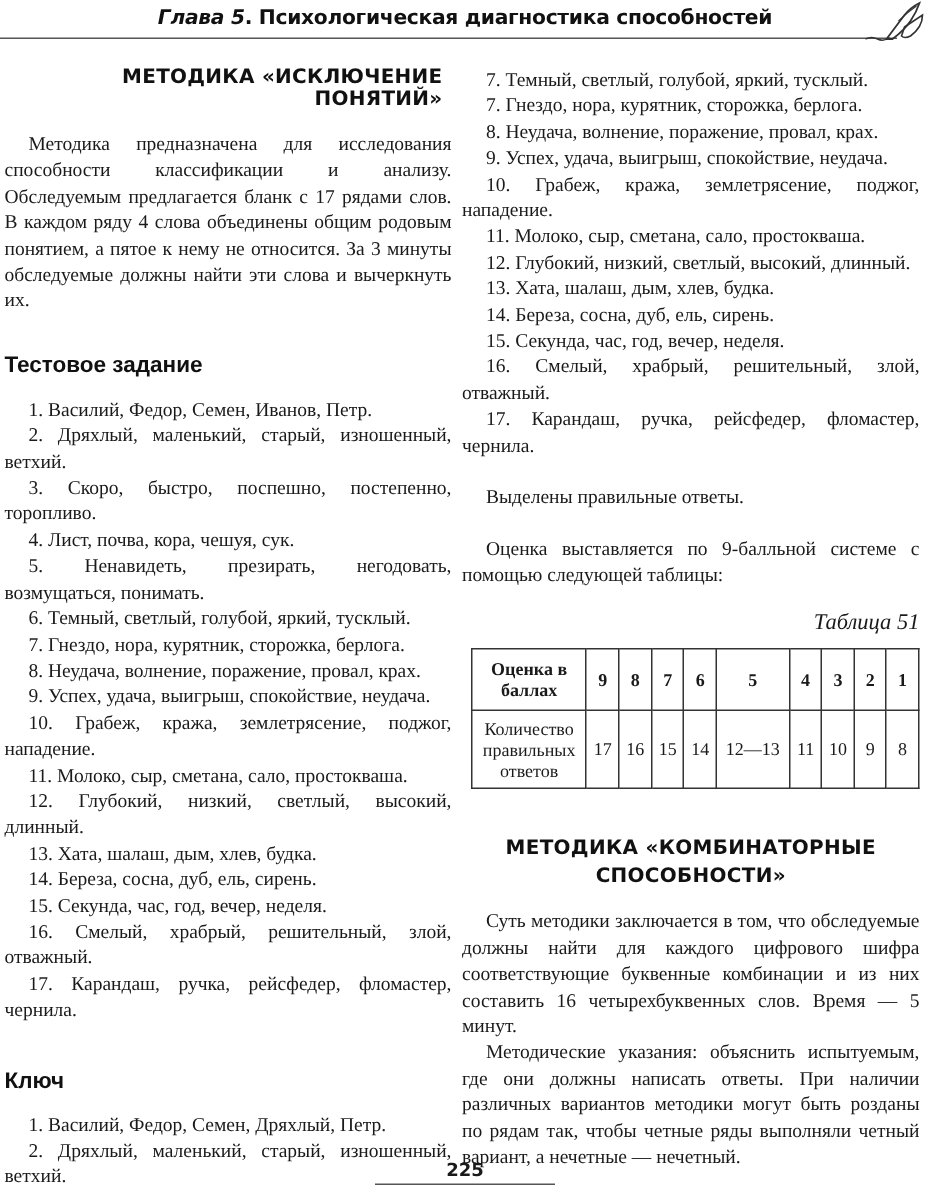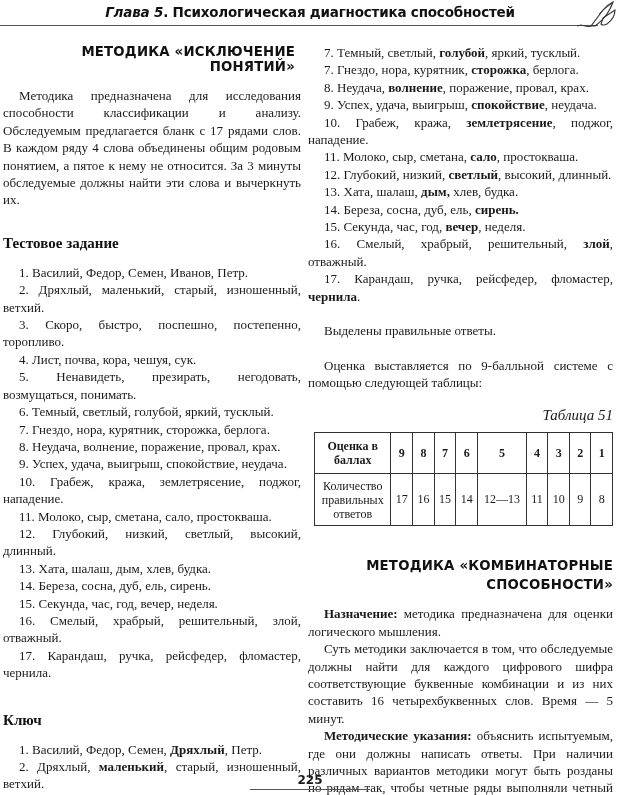--- a/index.html
+++ b/index.html
@@ -8,23 +8,23 @@
   .header-title { position: absolute; left: 0; width: 620px; top: 4px; text-align: center; font-family: "DejaVu Sans", sans-serif; font-size: 13.5px; font-weight: bold; color: #111; letter-spacing: -0.2px; }
   .header-title .chap { font-style: italic; }
   .header-rule { position: absolute; left: 0; top: 25px; width: 598px; height: 1px; background: #555; }
   .header-icon { position: absolute; left: 573px; top: 0px; width: 46px; height: 30px; }
 
   .col { position: absolute; top: 40px; width: 298px; }
   .col-left { left: 3px; }
   .col-right { left: 308px; width: 305px; }
 
   .h-section { font-family: "DejaVu Sans", sans-serif; font-weight: bold; font-size: 13.3px; letter-spacing: 0.2px; color: #111; margin: 0; }
-  .h-sub { font-family: Liberation Serif, serif; font-weight: bold; font-size: 15px; color: #111; margin: 0; }
+  .h-sub { font-family: Liberation Sans, sans-serif; font-weight: bold; font-size: 15px; color: #111; margin: 0; }
   .p { font-size: 13px; line-height: 17.4px; text-align: justify; margin: 0; text-indent: 16px; }
-  .p b { font-weight: bold; }
+  .p b { font-weight: normal; }
 
   .tbl-caption { text-align: right; font-style: italic; font-size: 15px; margin: 0; }
   table.score { border-collapse: collapse; margin-left: 6px; font-size: 12px; }
   table.score td { border: 1px solid #333; text-align: center; padding: 0; }
   table.score .hd { font-weight: bold; }
   .footer-num { position: absolute; left: 0; width: 620px; top: 773px; text-align: center; font-family: "DejaVu Sans", sans-serif; font-weight: bold; font-size: 12px; }
   .footer-rule { position: absolute; left: 250px; top: 789px; width: 120px; height: 1px; background: #555; }
 </style>
 </head>
 <body>
@@ -124,24 +124,23 @@
       <td>14</td>
       <td>12—13</td>
       <td>11</td>
       <td>10</td>
       <td>9</td>
       <td>8</td>
     </tr>
   </tbody>
     </table>
   <div style="height:30px"></div>
-  <h2 class="h-section" style="text-align:right; line-height:19px;">
+  <h2 class="h-section" style="text-align:center; line-height:19px;">
     <span>МЕТОДИКА «КОМБИНАТОРНЫЕ</span><br>
     <span>СПОСОБНОСТИ»</span>
   </h2>
   <div style="height:11px"></div>
-  <p class="p"><b>Назначение:</b><span> методика предназначена для оценки логического мышления.</span></p>
   <p class="p">Суть методики заключается в том, что обследуемые должны найти для каждого цифрового шифра соответствующие буквенные комбинации и из них составить 16 четырехбуквенных слов. Время — 5 минут.</p>
   <p class="p"><b>Методические указания:</b><span> объяснить испытуемым, где они должны написать ответы. При наличии различных вариантов методики могут быть розданы по рядам так, чтобы четные ряды выполняли четный вариант, а нечетные — нечетный.</span></p>
 </div>
 
 <div class="footer-num">225</div>
 <div class="footer-rule"></div>
 
 </body></html>

